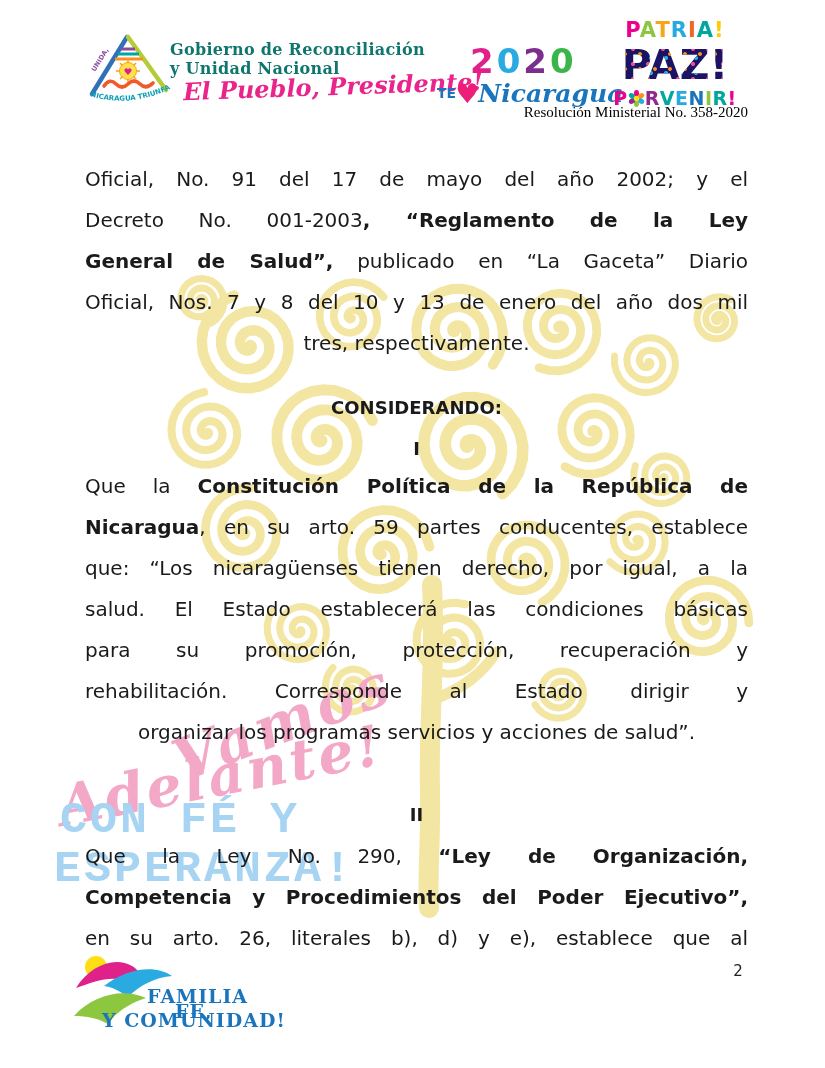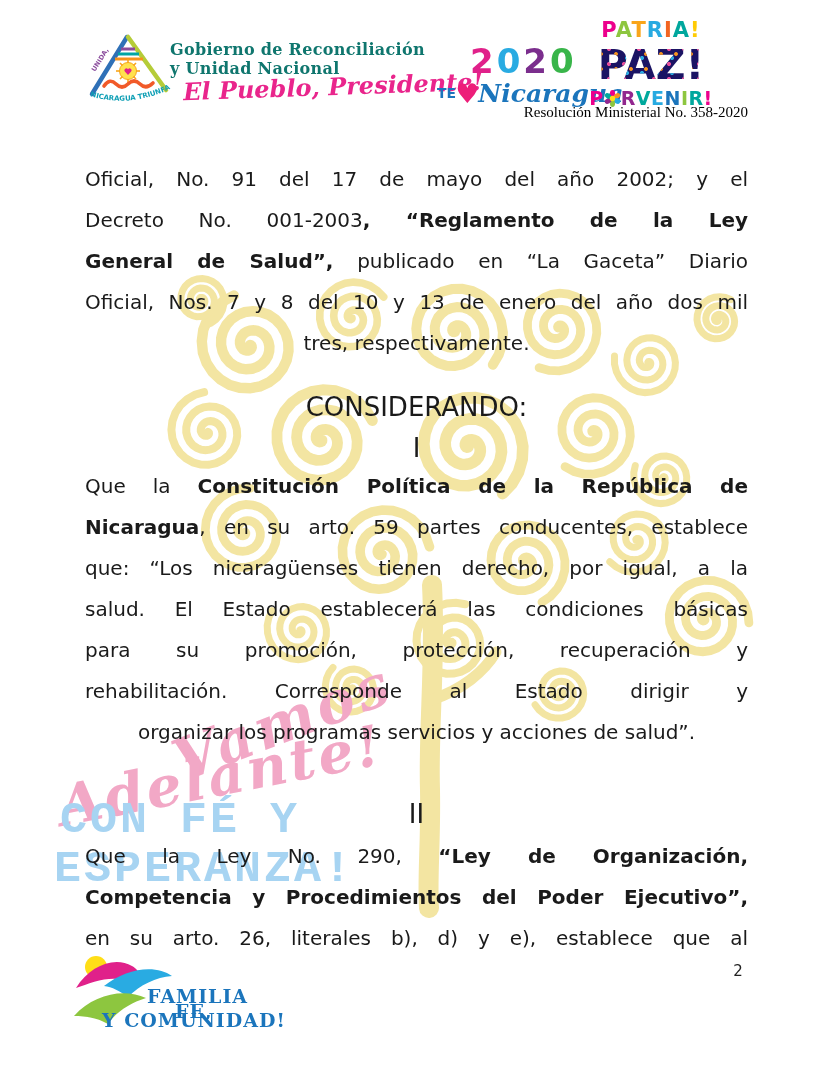--- a/index.html
+++ b/index.html
@@ -21,21 +21,21 @@
   .gov{left:170px;top:40px;color:#0f766e;font-family:"DejaVu Serif",serif;
        font-weight:bold;font-size:16px;line-height:19px;letter-spacing:.3px;}
   .slogan{left:183px;top:72px;color:#E9258C;font-family:"DejaVu Serif",serif;
        font-style:italic;font-weight:bold;font-size:24px;transform:rotate(-2deg);white-space:nowrap;}
   .y2020{left:441px;top:46px;font-weight:800;font-size:34px;letter-spacing:3px;line-height:30px;white-space:nowrap;margin-left:29px;}
   .d1{color:#E0218A}.d2{color:#29ABE2}.d3{color:#7B2E8D}.d4{color:#39B54A}
   .te-line{left:437px;top:78px;white-space:nowrap;}
   .te{color:#1B75BC;font-weight:800;font-size:14px;vertical-align:4px;}
   .heart{color:#ED1E79;font-size:27px;margin:0 -1px;vertical-align:-1px;}
   .country{color:#1B75BC;font-family:"DejaVu Serif",serif;font-style:italic;font-weight:bold;font-size:25px;}
-  .motto{left:576px;top:20px;width:150px;text-align:center;font-weight:800;line-height:1;}
+  .motto{left:600px;top:20px;width:150px;text-align:center;font-weight:800;line-height:1;}
   .patria-line{font-size:21px;letter-spacing:1px;}
   .pt1{color:#EC008C}.pt2{color:#8DC63F}.pt3{color:#F9A51A}.pt4{color:#27AAE1}
   .pt5{color:#F26522}.pt6{color:#00A79D}.pt7{color:#FFCB05}
   .paz-line{font-size:41px;margin-top:4px;
     background:
       radial-gradient(circle at 3px 4px,#E84E9B 1.6px,transparent 2.4px),
       radial-gradient(circle at 10px 9px,#F7941D 1.5px,transparent 2.3px),
       radial-gradient(circle at 6px 13px,#29ABE2 1.6px,transparent 2.4px),
       #1B1464;
     background-size:15px 15px,15px 15px,15px 15px,auto;
@@ -43,21 +43,21 @@
   .porv-line{font-size:19px;margin-top:3px;letter-spacing:.5px;}
   .pv1{color:#EC008C}.pv3{color:#92278F}.pv4{color:#00A99D}.pv5{color:#27AAE1}
   .pv6{color:#1B75BC}.pv7{color:#8DC63F}.pv8{color:#00A79D}.pv9{color:#EC008C}
   .resolution{left:448px;top:104px;width:300px;text-align:right;color:#000;
       font-family:"Liberation Serif",serif;font-size:15px;}
   
   .bodytext{position:absolute;z-index:5;left:85px;width:663px;color:#1a1a1a;font-size:20px;}
   .line{height:41px;line-height:41px;}
   .j{text-align:justify;text-align-last:justify;}
   .l{text-align:center;}
-  .c{text-align:center;font-weight:normal;font-size:26px;}
+  .c{text-align:center;font-weight:bold;font-size:18px;}
   .b{font-weight:bold;}
   #para1{top:135px;margin-top:24px;} #h-considerando{top:387px;} #h-num1{top:428px;}
   #para2{top:466px;} #h-num2{top:794px;} #para3{top:836px;}
   
   #footer-logo{position:absolute;left:68px;top:950px;z-index:5;}
   .fcl{position:absolute;z-index:6;color:#1B75BC;font-family:"DejaVu Serif",serif;
        font-weight:bold;letter-spacing:1px;white-space:nowrap;font-size:19px;}
   .fcl1{left:175px;top:1000px;}
   .fcl2{left:147px;top:985px;}
   .fcl3{left:102px;top:1009px;}

